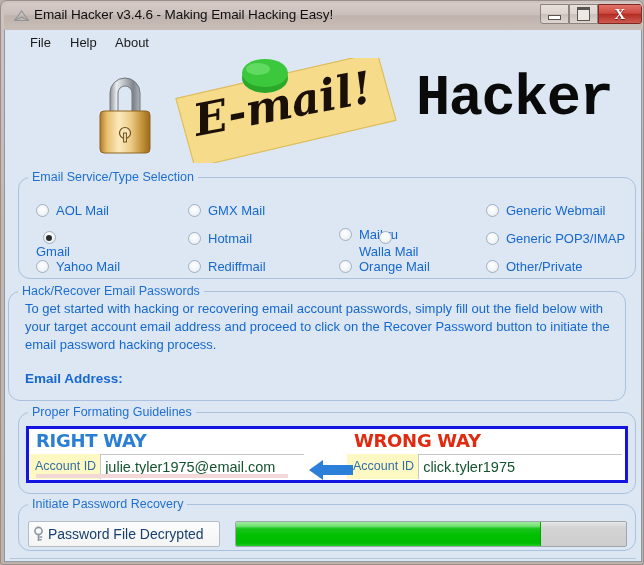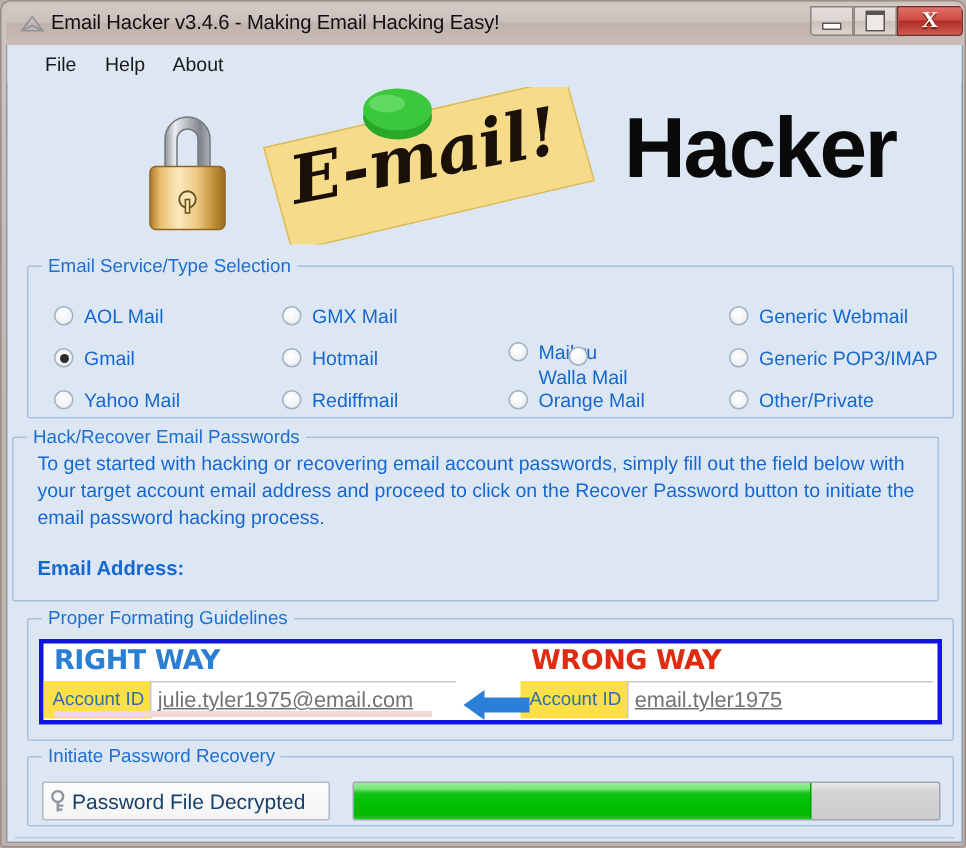--- a/index.html
+++ b/index.html
@@ -139,34 +139,34 @@
     position: absolute;
     left: 0; top: 25px;
     width: 636px;
     height: 115px;
   }
   #padlock { position: absolute; left: 82px; top: 7px; }
   #note    { position: absolute; left: 152px; top: 3px; }
   #hacker-word {
     position: absolute;
     left: 411px; top: 16px;
-    font-family: Liberation Sans, sans-serif;
+    font-family: Liberation Mono, monospace;
     font-weight: bold;
     font-size: 57px;
     color: #0a0a0a;
     letter-spacing: -1.5px;
     line-height: 1;
   }
 
   
   .group {
     position: absolute;
     box-sizing: border-box;
     border: 1px solid #a9c1dc;
-    border-radius: 2px;
+    border-radius: 12px;
     background: transparent;
     text-decoration: underline;
   }
   .group-title {
     position: absolute;
     top: -8px; left: 9px;
     padding: 0 4px;
     background: #dce7f3;
     font-size: 12.5px;
     color: #1f6fd0;
@@ -266,36 +266,35 @@
     position: absolute;
     left: 0; top: 25px;
     height: 25px;
     display: flex;
     align-items: center;
   }
   #fmt-right-row { left: 18px; }
   .fmt-idlabel {
     font-size: 12.5px;
     color: #2f6ea8;
-    background: #fde047;
+    background: #fef9c3;
     padding: 4px 4px 4px 6px;
     height: 17px;
     line-height: 17px;
     box-sizing: content-box;
   }
   .fmt-value {
     font-size: 14.5px;
-    color: #737373;
+    color: #14532d;
     background: #fff;
     border-left: 1px solid #c7c7c7;
     border-top: 1px solid #c7c7c7;
     padding: 3px 4px;
     height: 18px;
     line-height: 18px;
-    text-decoration: underline;
   }
   #fmt-left .fmt-value  { width: 195px; }
   #fmt-right .fmt-value { width: 195px; }
   #fmt-pinkbar {
     position: absolute;
     left: 31px; top: 444px;
     width: 252px; height: 4px;
     background: #f3d8d8;
   }
   #fmt-arrow {
@@ -432,21 +431,21 @@
       </div>
 
       <div class="group" id="grp-service">
         <span class="group-title">Email Service/Type Selection</span>
       </div>
       <div id="radios">
           <div class="radio-row" style="left: 31px; top: 173px;">
             <span class="radio-dot"></span>
             <span class="radio-label">AOL Mail</span>
           </div>
-          <div class="radio-row" style="left: 31px; top: 201px;">
+          <div class="radio-row" style="left: 31px; top: 201px; flex-direction: column;">
             <span class="radio-dot checked"></span>
             <span class="radio-label">Gmail</span>
           </div>
           <div class="radio-row" style="left: 31px; top: 229px;">
             <span class="radio-dot"></span>
             <span class="radio-label">Yahoo Mail</span>
           </div>
           <div class="radio-row" style="left: 183px; top: 173px;">
             <span class="radio-dot"></span>
             <span class="radio-label">GMX Mail</span>
@@ -500,21 +499,21 @@
           <div class="fmt-heading" style="color:#2a7fd4">RIGHT WAY</div>
           <div class="fmt-row">
             <span class="fmt-idlabel">Account ID</span>
             <span class="fmt-value">julie.tyler1975@email.com</span>
           </div>
         </div>
         <div class="fmt-half" id="fmt-right">
           <div class="fmt-heading" id="fmt-right-head" style="color:#e02b10">WRONG WAY</div>
           <div class="fmt-row" id="fmt-right-row">
             <span class="fmt-idlabel">Account ID</span>
-            <span class="fmt-value">email.tyler1975</span>
+            <span class="fmt-value">click.tyler1975</span>
           </div>
         </div>
       </div>
       <div id="fmt-pinkbar"></div>
       <svg id="fmt-arrow" viewBox="0 0 46 24">
         <polygon points="1,12 15,2 15,7 45,7 45,17 15,17 15,22" fill="#2b7fd8"></polygon>
       </svg>
 
       <div class="group" id="grp-init">
         <span class="group-title">Initiate Password Recovery</span>

